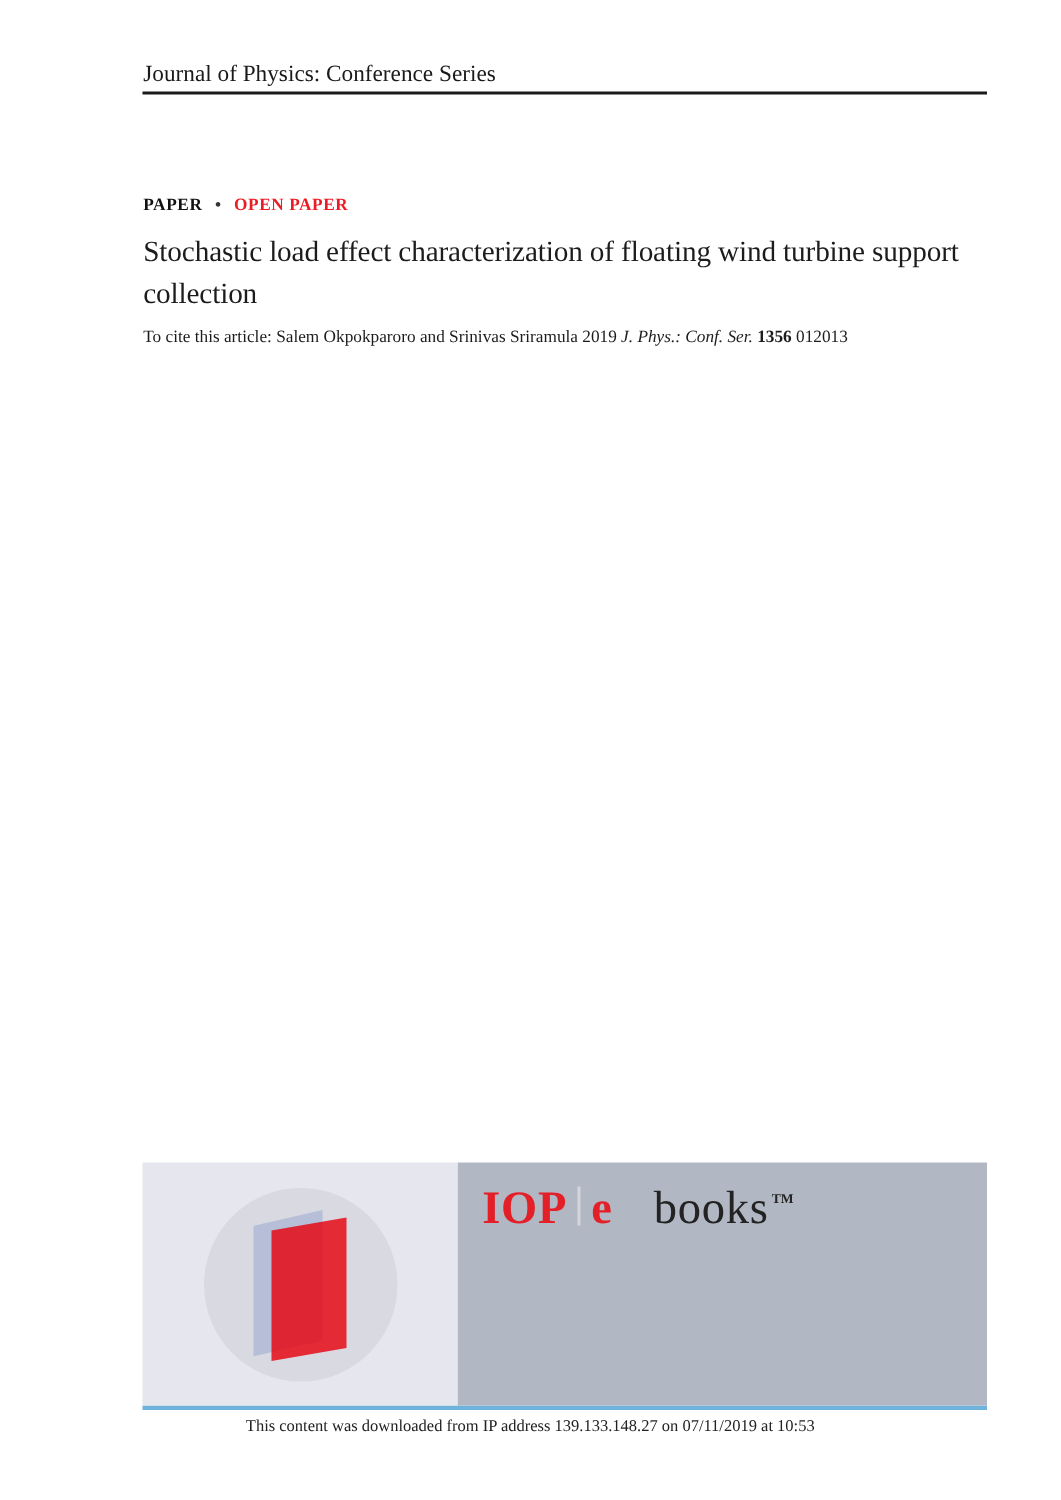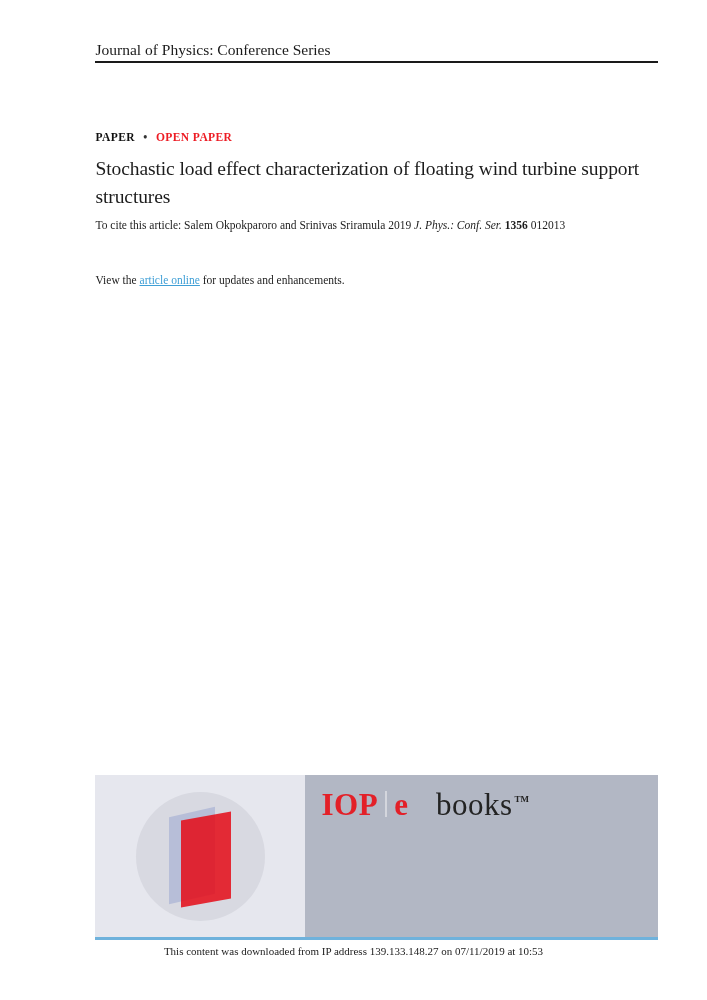--- a/index.html
+++ b/index.html
@@ -191,26 +191,25 @@
   <div class="header-rule"></div>
 
   <div class="meta-line">
     <span>PAPER</span>
     <span class="dot">•</span>
     <span class="open-access">OPEN PAPER</span>
   </div>
 
   <h1 class="article-title">
     <span>Stochastic load effect characterization of floating wind turbine support</span>
-    <span>structures</span>
+    <span>collection</span>
   </h1>
 
   <p class="citation"><span>To cite this article: Salem Okpokparoro and Srinivas Sriramula 2019 </span><i>J. Phys.: Conf. Ser.</i> <b>1356</b> <span>012013</span></p>
 
-  <p class="view-line"><span>View the </span><a>article online</a><span> for updates and enhancements.</span></p>
 
   <div class="banner">
     <div class="banner-left">
       <div class="badge-circle"></div>
       <div class="book back"></div>
       <div class="book front"></div>
     </div>
     <div class="banner-right">
       <div class="ebooks-logo">
         <span class="iop">IOP</span><span class="divider"></span><span class="ebooks-e">e</span><span class="ebooks-rest">books</span><span class="tm">TM</span>

